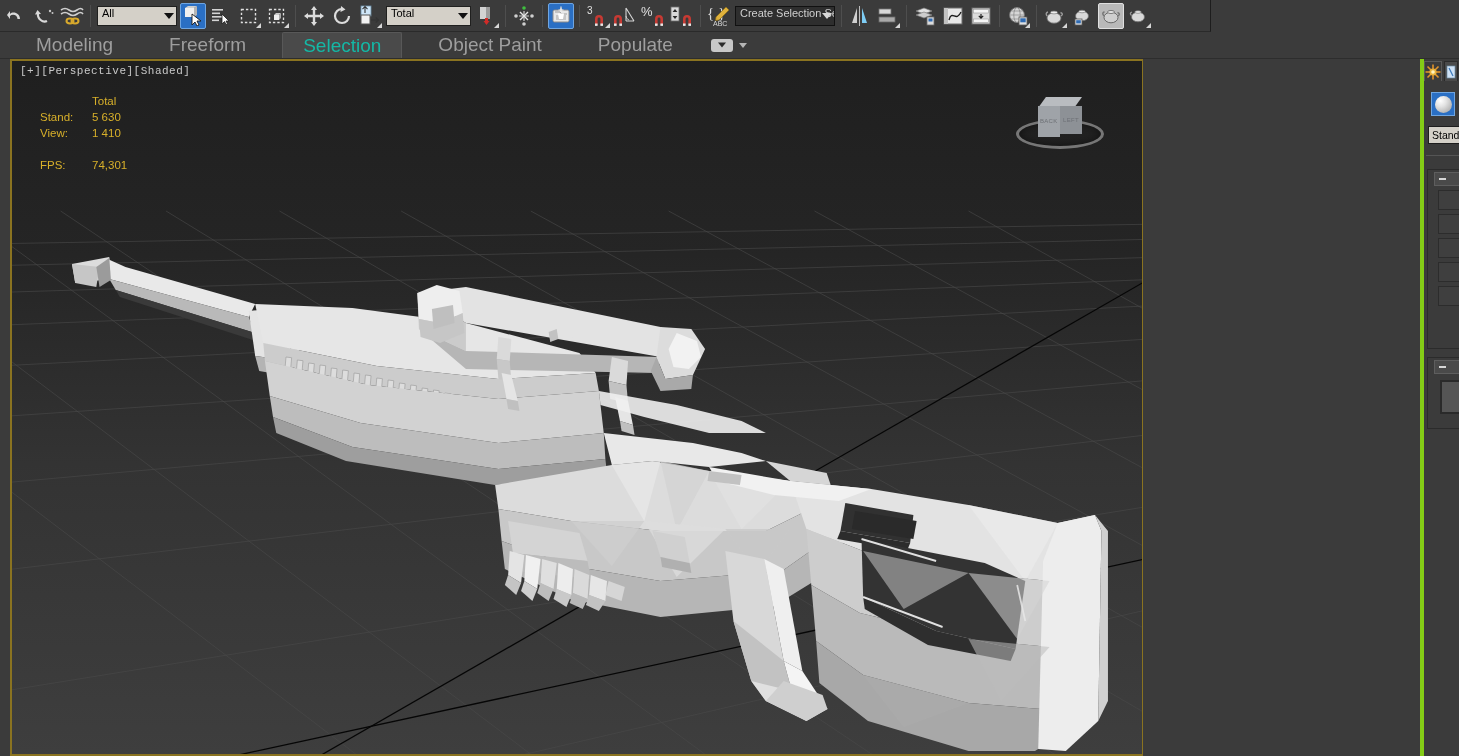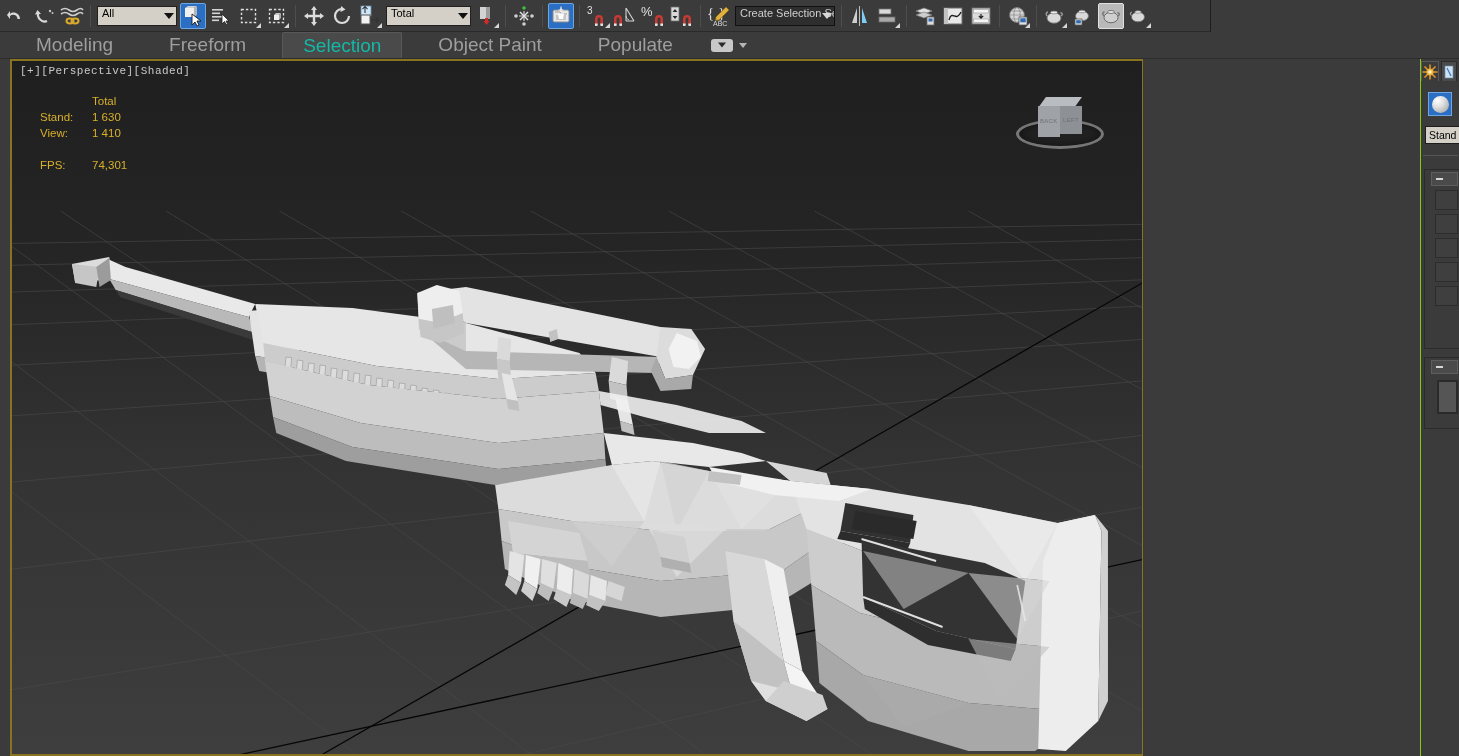--- a/index.html
+++ b/index.html
@@ -211,21 +211,21 @@
 
   
   #grid-svg { position: absolute; inset: 0; width: 100%; height: 100%; }
   #model-svg { position: absolute; inset: 0; width: 100%; height: 100%; }
 
   
   #cmd-panel {
     position: absolute; right: 0; top: 59px;
     width: 39px; height: 697px;
     background: #3b3b3b;
-    border-left: 1px solid #84cc16;
+    border-left: 4px solid #84cc16;
     overflow: hidden;
   }
   #cp-tabs {
     position: absolute; left: 0; top: 0;
     height: 22px; width: 100%;
     display: flex; align-items: flex-end;
   }
   .cp-tab {
     width: 22px; height: 20px;
     background: #4a4a4a;
@@ -786,21 +786,21 @@
 
       <div id="stats">
         <table>
           <tbody>
               <tr>
             <td class="lbl"></td>
             <td class="val">Total</td>
           </tr>
           <tr>
             <td class="lbl">Stand:</td>
-            <td class="val">1 630</td>
+            <td class="val">5 630</td>
           </tr>
           <tr>
             <td class="lbl">View:</td>
             <td class="val">1 410</td>
           </tr>
           <tr class="spacer">
                 <td></td>
                 <td></td>
               </tr>
           <tr>

